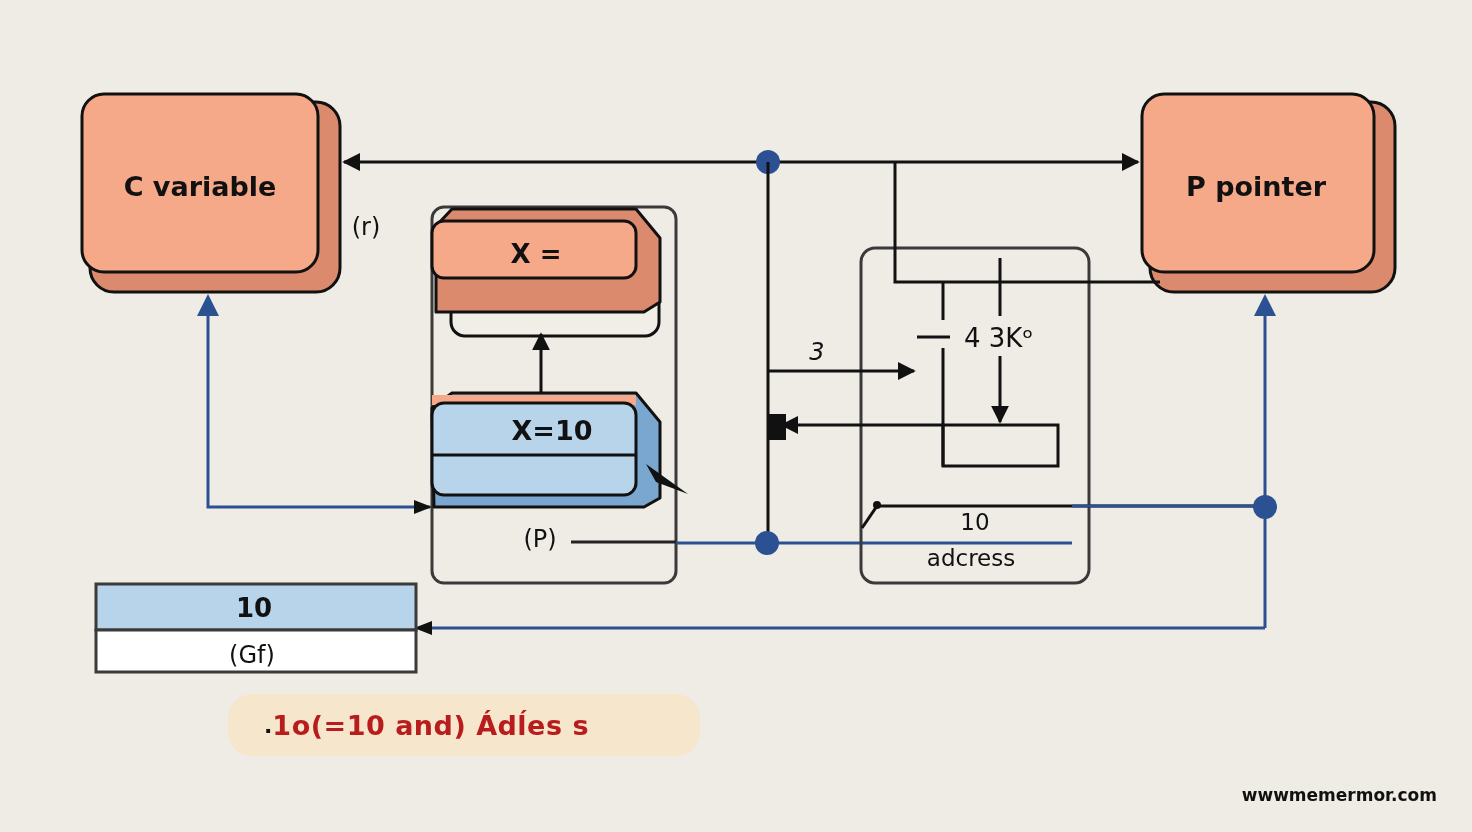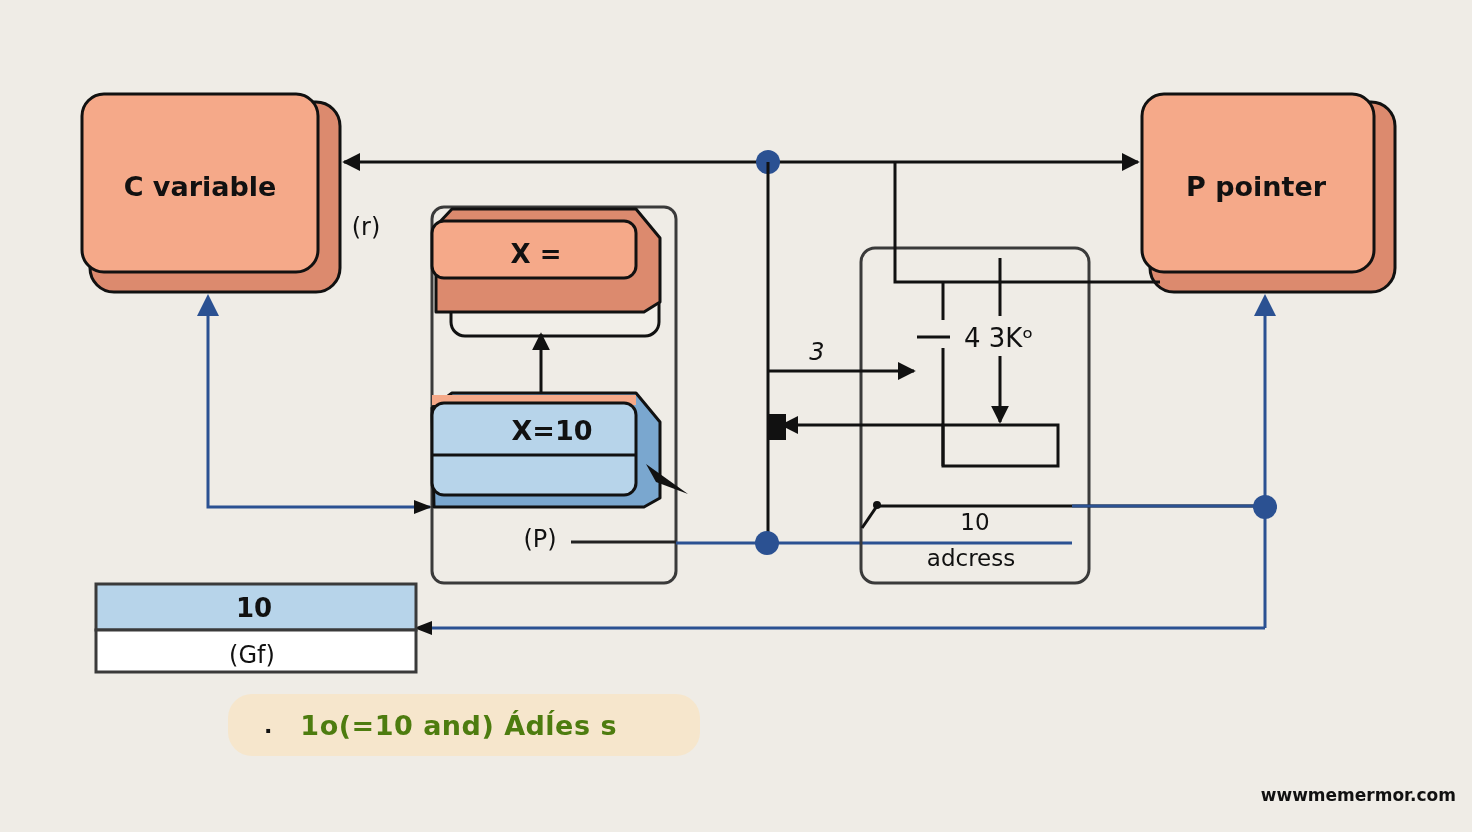--- a/index.html
+++ b/index.html
@@ -6,34 +6,34 @@
   body {
     width: 1472px; height: 832px; overflow: hidden;
     background: #efece6;
     font-family: "DejaVu Sans", sans-serif;
     position: relative;
   }
   #diagram { position: absolute; left: 0; top: 0; }
   .lbl-bold { font-family: "DejaVu Sans", sans-serif; font-weight: bold; fill: #111; }
   .lbl { font-family: "DejaVu Sans", sans-serif; fill: #111; }
   .footer-url {
-    position: absolute; right: 16px; top: 785px;
+    position: absolute; right: 35px; top: 785px;
     font-family: "DejaVu Sans", sans-serif; font-weight: bold;
     font-size: 17px; color: #111;
   }
   .caption-pill {
     position: absolute; left: 228px; top: 694px; width: 472px; height: 62px;
     background: #f6e6cc; border-radius: 24px;
     display: flex; align-items: center;
   }
   .caption-bullet {
     margin-left: 36px; font-size: 22px; font-weight: bold; color: #111;
   }
   .caption-text {
-    margin-left: 28px; font-size: 27px; font-weight: bold; color: #4d7c0f;
+    font-size: 27px; font-weight: bold; color: #b91c1c;
     font-family: "DejaVu Sans", sans-serif; letter-spacing: 0.5px;
   }
 </style>
 </head>
 <body>
 
 <svg id="diagram" width="1472" height="832" viewBox="0 0 1472 832" xmlns="http://www.w3.org/2000/svg">
   <defs>
     <marker id="arrowBlack" viewBox="0 0 10 10" refX="9" refY="5" markerWidth="6" markerHeight="6" orient="auto">
       <path d="M0,0 L10,5 L0,10 z" fill="#111"></path>

